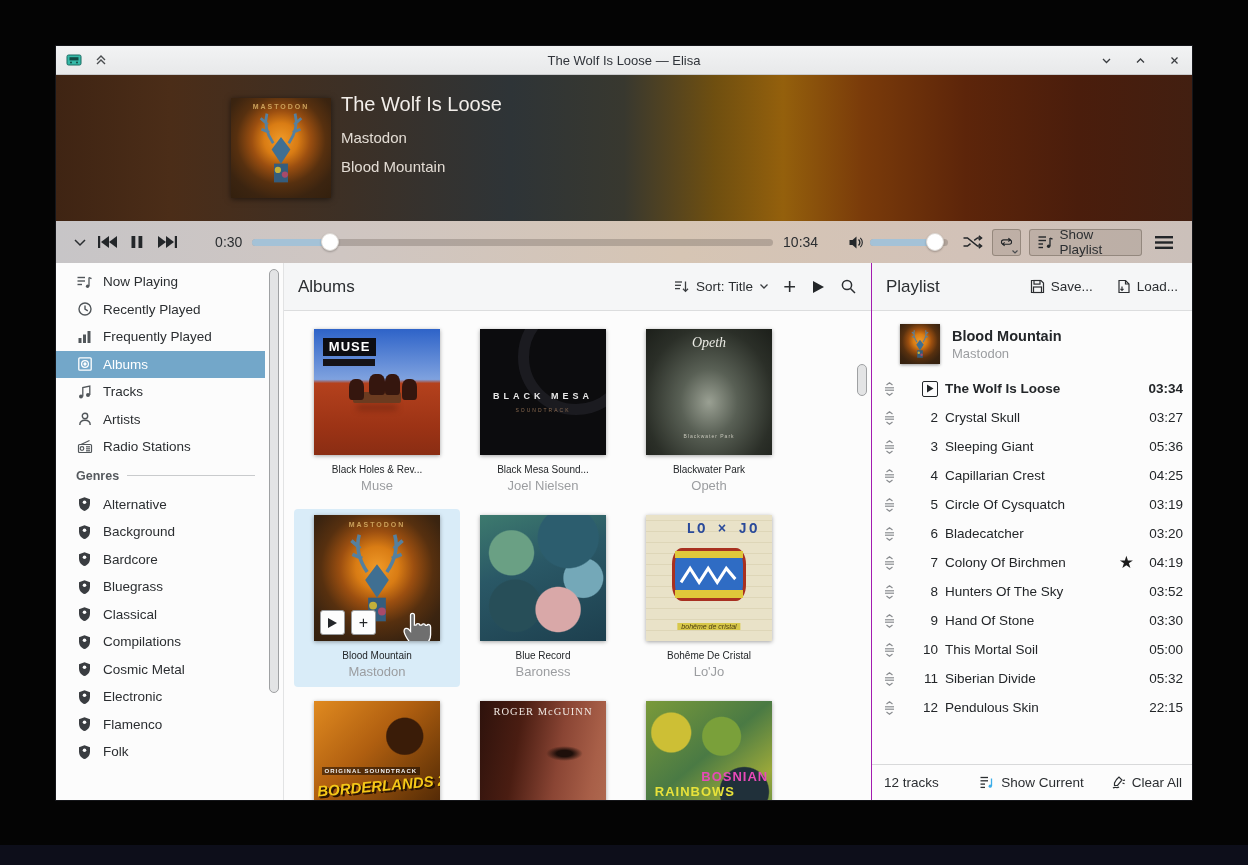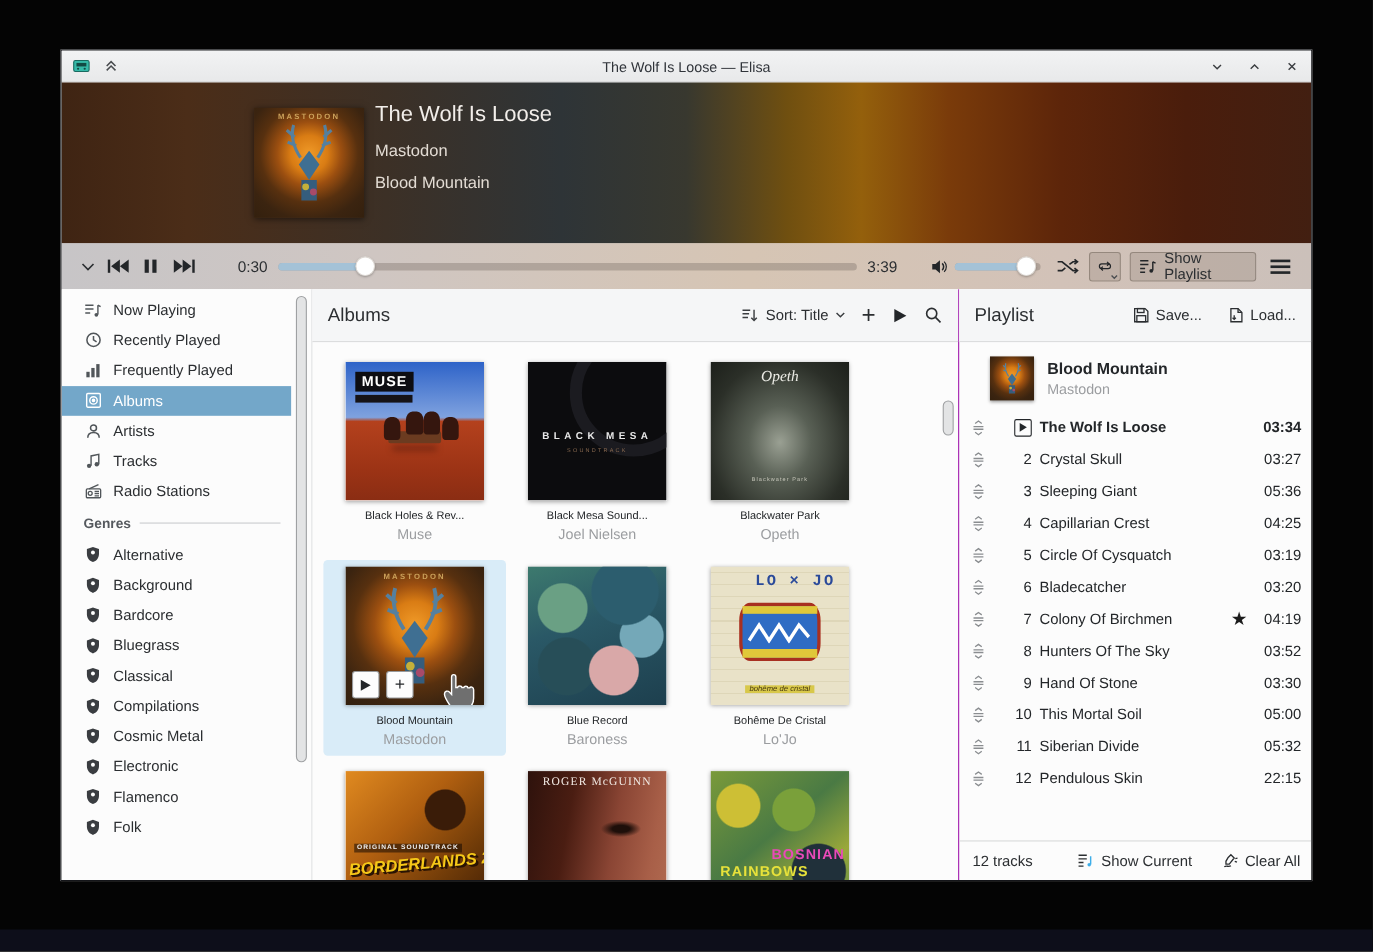--- a/index.html
+++ b/index.html
@@ -243,21 +243,21 @@
             <polygon points="1,2 9,8 1,14" fill="#232629"></polygon>
             <polygon points="9,2 17,8 9,14" fill="#232629"></polygon>
             <rect x="17.8" y="2" width="2.2" height="12" fill="#232629"></rect>
           </svg>
         </span>
       <span class="pb-time" style="margin-left:22px">0:30</span>
       <div class="slider" id="progressSlider">
         <div class="fill" id="progressFill" style="width: 15%;"></div>
         <div class="handle" id="progressHandle" style="left: 15%;"></div>
       </div>
-      <span class="pb-time">3:39</span>
+      <span class="pb-time">10:34</span>
       <span class="pb-icon" style="width:30px;margin-left:14px">
           <svg width="17" height="15" viewBox="0 0 17 15">
             <path d="M1.5 5 H4.5 L8.5 1.5 V13.5 L4.5 10 H1.5 Z" fill="#232629"></path>
             <path d="M10.5 4.5 a4 4 0 0 1 0 6" fill="none" stroke="#232629" stroke-width="1.4"></path>
             <path d="M12.3 2.8 a6.5 6.5 0 0 1 0 9.4" fill="none" stroke="#232629" stroke-width="1.1"></path>
           </svg>
         </span>
       <div class="slider" id="volumeSlider">
         <div class="fill" id="volumeFill" style="width: 83%;"></div>
         <div class="handle" id="volumeHandle" style="left: 83%;"></div>
@@ -346,36 +346,36 @@
               <svg width="16" height="16" viewBox="0 0 16 16" fill="none" stroke="#51565a" stroke-width="1.3">
                 <rect x="1.8" y="1.8" width="12.4" height="12.4" rx="1"></rect>
                 <circle cx="8" cy="8" r="3.4"></circle>
                 <circle class="f" cx="8" cy="8" r="1" fill="#51565a" stroke="none"></circle>
               </svg>
             </span>
             <span>Albums</span>
           </div>
           <div class="sb-item">
             <span class="ic">
-              <svg width="16" height="16" viewBox="0 0 16 16" fill="none" stroke="#51565a" stroke-width="1.4">
-                <circle cx="8" cy="5" r="2.7"></circle>
-                <path d="M2.8 14 c0-3.2 2.3-4.8 5.2-4.8 s5.2 1.6 5.2 4.8"></path>
-              </svg>
-            </span>
-            <span>Artists</span>
-          </div>
-          <div class="sb-item">
-            <span class="ic">
               <svg width="15" height="16" viewBox="0 0 15 16" fill="none" stroke="#51565a" stroke-width="1.3">
                 <path d="M5.8 12.5 V3.5 L12.8 2 V11"></path>
                 <circle class="f" cx="4" cy="12.5" r="2" fill="#51565a" stroke="none"></circle>
                 <circle class="f" cx="11" cy="11" r="2" fill="#51565a" stroke="none"></circle>
               </svg>
             </span>
             <span>Tracks</span>
+          </div>
+          <div class="sb-item">
+            <span class="ic">
+              <svg width="16" height="16" viewBox="0 0 16 16" fill="none" stroke="#51565a" stroke-width="1.4">
+                <circle cx="8" cy="5" r="2.7"></circle>
+                <path d="M2.8 14 c0-3.2 2.3-4.8 5.2-4.8 s5.2 1.6 5.2 4.8"></path>
+              </svg>
+            </span>
+            <span>Artists</span>
           </div>
           <div class="sb-item">
             <span class="ic">
               <svg width="16" height="15" viewBox="0 0 16 15" fill="none" stroke="#51565a" stroke-width="1.2">
                 <rect x="1.5" y="5.5" width="13" height="8" rx="1"></rect>
                 <line x1="4" y1="5.5" x2="12.5" y2="1.5"></line>
                 <circle cx="5" cy="9.5" r="1.8"></circle>
                 <line x1="9" y1="7.8" x2="13" y2="7.8"></line>
                 <line x1="9" y1="9.8" x2="13" y2="9.8"></line>
                 <line x1="9" y1="11.8" x2="13" y2="11.8"></line>

